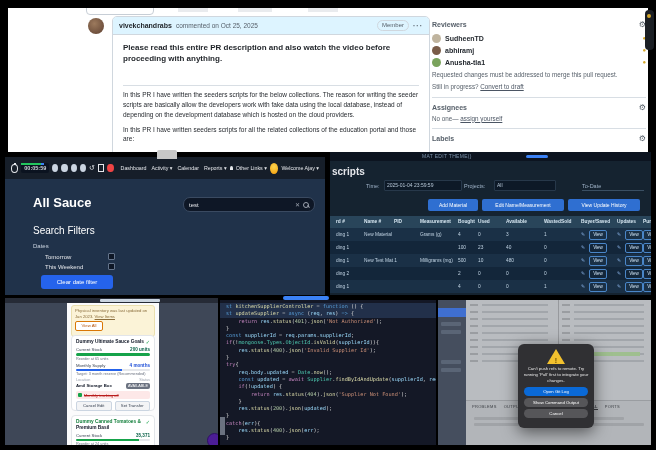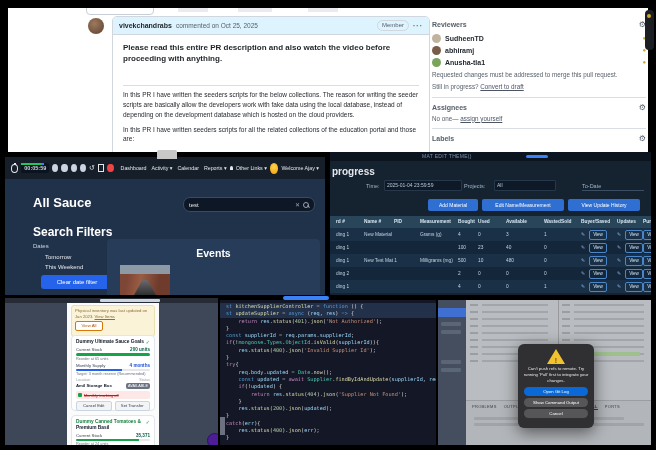--- a/index.html
+++ b/index.html
@@ -58,21 +58,21 @@
   .bell{width:4px;height:4px;background:#e5e7eb;border-radius:50% 50% 0 0;}
   .ev-avatar{width:11px;height:11px;border-radius:50%;background:radial-gradient(circle at 50% 35%,#fcd34d,#f59e0b);}
   .ev-welcome{font-size:5.3px;color:#e5e7eb;white-space:nowrap;}
   .ev-title{left:28px;top:38px;font-size:13px;font-weight:bold;color:#fff;}
   .ev-search{right:10px;top:40px;width:120px;height:13px;background:#0e1726;border:1px solid #3a4a61;border-radius:7px;
              display:flex;align-items:center;padding:0 5px;gap:3px;}
   .ev-search-val{flex:1;font-size:6px;color:#e5e7eb;}
   .ev-x{font-size:6px;color:#9ca3af;}
   .mag{width:4px;height:4px;border:1px solid #9ca3af;border-radius:50%;position:relative;}
   .mag::after{content:"";position:absolute;left:3px;top:3px;width:3px;height:1px;background:#9ca3af;transform:rotate(45deg);}
-  .ev-filters{left:28px;top:68px;font-size:12px;font-weight:bold;color:#fff;}
+  .ev-filters{left:28px;top:68px;font-size:10px;font-weight:normal;color:#fff;}
   .ev-dates{left:28px;top:86px;font-size:6px;color:#cbd5e1;}
   .ev-check{left:40px;width:70px;display:flex;justify-content:space-between;align-items:center;font-size:6px;color:#e5e7eb;}
   .chk{width:5px;height:5px;background:#0e1726;border:1px solid #64748b;border-radius:1px;}
   .ev-clear{left:36px;top:118px;width:72px;height:14px;background:#2563eb;border-radius:3px;color:#fff;
             font-size:6px;text-align:center;line-height:14px;}
   .ev-card{left:102px;top:82px;width:213px;height:56px;background:#263c59;border-radius:4px 4px 0 0;}
   .ev-card-title{font-size:10.5px;font-weight:bold;color:#fff;text-align:center;margin-top:8px;}
   .photo{position:absolute;left:13px;top:26px;width:50px;height:30px;background:#8d9aa6;overflow:hidden;}
   .rocks{position:absolute;left:0;right:0;top:30%;bottom:0;background:linear-gradient(100deg,#7e4636 15%,#9a5c44 40%,#6e3b2d 75%);}
   .road{position:absolute;bottom:0;left:28%;width:44%;top:50%;background:linear-gradient(#6a6a6c,#2f2f31);
@@ -283,37 +283,29 @@
     <div class="abs ev-check" style="top:96px;">
       <span>Tomorrow</span>
       <span class="chk"></span>
     </div>
     <div class="abs ev-check" style="top:106px;">
       <span>This Weekend</span>
       <span class="chk"></span>
     </div>
     <div class="abs ev-clear">Clear date filter</div>
 
-    <div class="abs ev-card">
-      <div class="ev-card-title">Events</div>
-      <div class="photo">
-        <div class="rocks"></div>
-        <div class="road"></div>
-      </div>
-
-    </div>
   </div>
   <div class="abs gray-tab"></div>
 
   <div id="mat" class="panel">
     <div class="mat-bar">
       <span class="mat-bar-label">MAT EDIT THEME()</span>
       <span class="mat-bar-pill"></span>
     </div>
-    <div class="abs mat-title">progress</div>
+    <div class="abs mat-title">scripts</div>
     <span class="abs mat-lbl" style="left:36px;top:31px;">Time:</span>
     <span class="abs mat-input" style="left:54px;top:28px;width:72px;">2025-01-04 23:59:59</span>
     <span class="abs mat-lbl" style="left:134px;top:31px;">Projects:</span>
     <span class="abs mat-input" style="left:164px;top:28px;width:56px;">All</span>
     <span class="abs mat-lbl" style="left:252px;top:31px;">To-Date</span>
     <span class="abs mat-underline" style="left:252px;top:30px;width:62px;"></span>
     <div class="mat-btn" style="left:98px;width:50px;">Add Material</div>
     <div class="mat-btn" style="left:152px;width:82px;">Edit Name/Measurement</div>
     <div class="mat-btn" style="left:238px;width:72px;">View Update History</div>
     <div class="mat-header">

